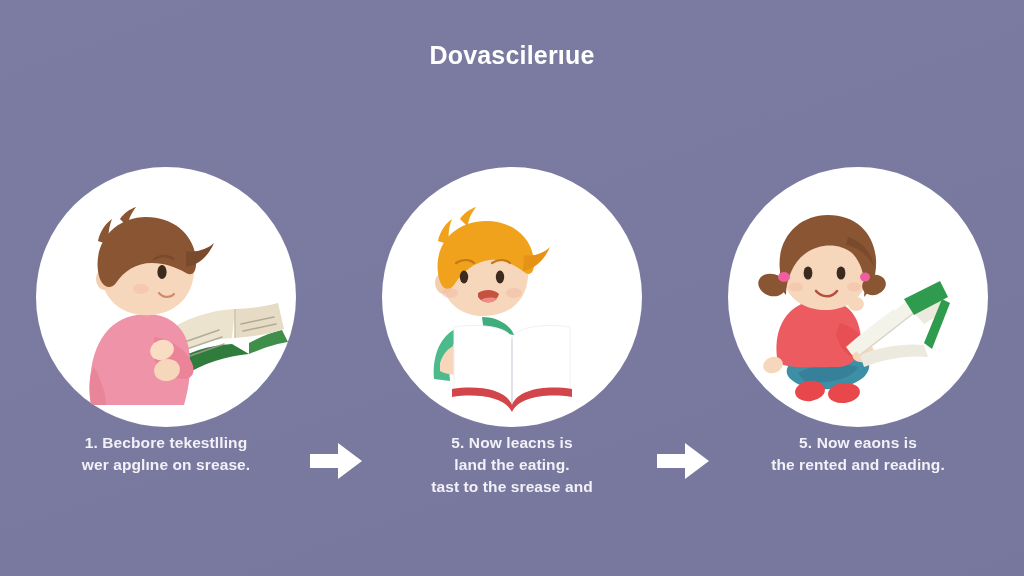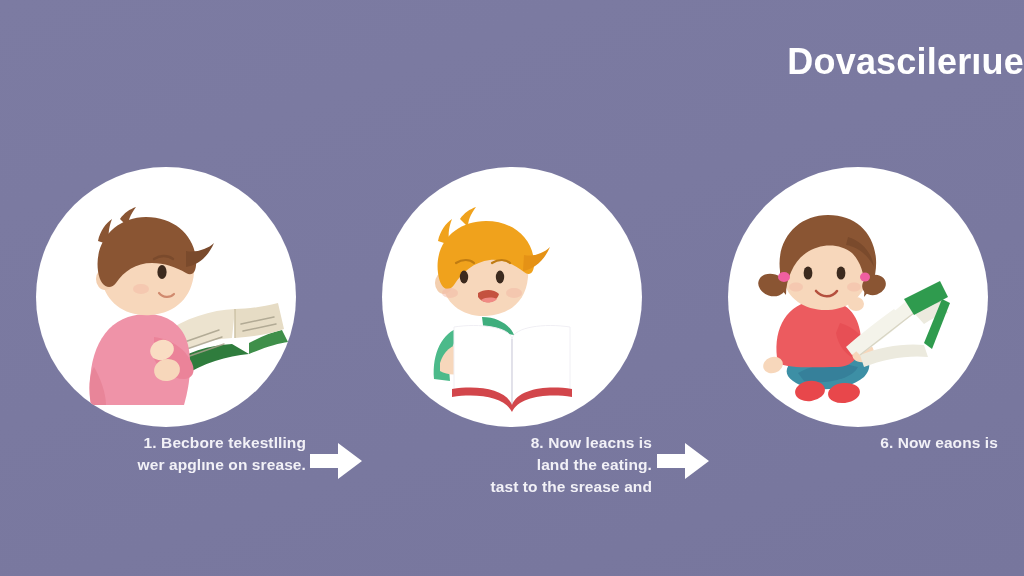--- a/index.html
+++ b/index.html
@@ -23,23 +23,23 @@
     background: linear-gradient(160deg, #7c7ba2 0%, #7a79a0 45%, #77769d 100%);
     overflow: hidden;
   }
 
   
   .title {
     position: absolute;
     top: 40px;
     left: 0;
     width: 1024px;
-    text-align: right;
+    text-align: center;
     color: #ffffff;
-    font-size: 36px;
+    font-size: 25px;
     font-weight: bold;
     letter-spacing: 0.2px;
     line-height: 1.2;
   }
 
   
   .steps {
     position: absolute;
     top: 167px;
     left: 0;
@@ -91,21 +91,21 @@
     position: absolute;
     top: 432px;
     left: 0;
     width: 1024px;
     height: 110px;
   }
   .caption {
     position: absolute;
     top: 0;
     width: 280px;
-    text-align: right;
+    text-align: center;
     color: #f2f1f7;
     font-size: 15.5px;
     font-weight: bold;
     line-height: 1.42;
     letter-spacing: 0.1px;
   }
   .caption-1 { left: 26px; }
   .caption-2 { left: 372px; }
   .caption-3 { left: 718px; }
   .caption .cap-line { display: block; white-space: pre; }
@@ -286,24 +286,25 @@
   </div>
 
   <div class="captions">
 
     <div class="caption caption-1">
       <span class="cap-line">1. Becbore tekestlling</span>
       <span class="cap-line">wer apglıne on srease.</span>
     </div>
 
     <div class="caption caption-2">
-      <span class="cap-line">8. Now leacns is</span>
+      <span class="cap-line">5. Now leacns is</span>
       <span class="cap-line">land the eating.</span>
       <span class="cap-line">tast to the srease and</span>
     </div>
 
     <div class="caption caption-3">
-      <span class="cap-line">6. Now eaons is</span>
+      <span class="cap-line">5. Now eaons is</span>
+      <span class="cap-line">the rented and reading.</span>
     </div>
 
   </div>
 
 </div>
 
 </body></html>

